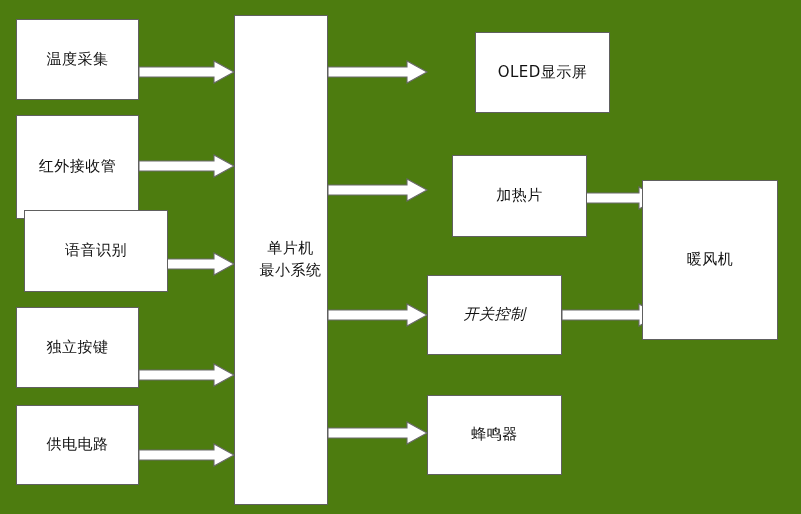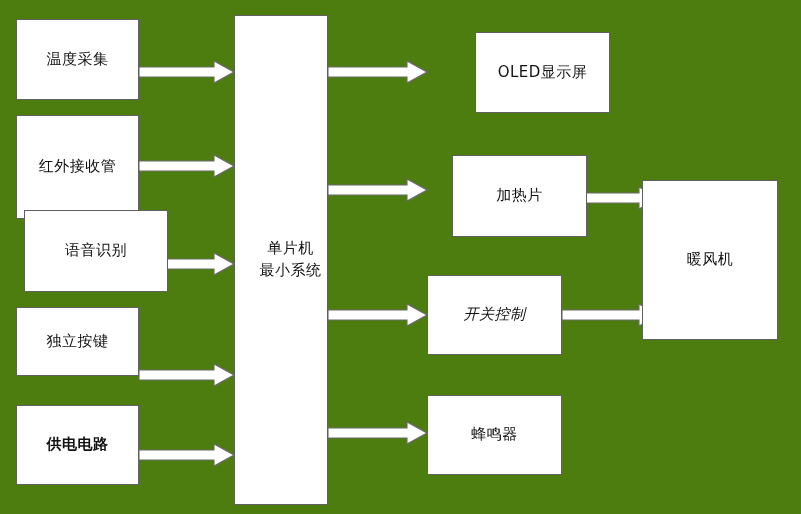--- a/index.html
+++ b/index.html
@@ -70,24 +70,24 @@
   <div id="node-layer">
       <div class="node" style="left: 16px; top: 19px; width: 123px; height: 81px;">
         <span class="label">温度采集</span>
       </div>
       <div class="node" style="left: 16px; top: 115px; width: 123px; height: 104px;">
         <span class="label">红外接收管</span>
       </div>
       <div class="node" style="left: 24px; top: 210px; width: 144px; height: 82px;">
         <span class="label">语音识别</span>
       </div>
-      <div class="node" style="left: 16px; top: 307px; width: 123px; height: 69px;">
+      <div class="node" style="left: 16px; top: 307px; width: 123px; height: 81px;">
         <span class="label">独立按键</span>
       </div>
-      <div class="node" style="left: 16px; top: 405px; width: 123px; height: 80px; font-weight: bold;">
+      <div class="node" style="left: 16px; top: 405px; width: 123px; height: 80px;">
         <span class="label">供电电路</span>
       </div>
       <div class="node" style="left: 234px; top: 15px; width: 94px; height: 490px; padding-left: 19px;">
         <span class="label">单片机
 最小系统</span>
       </div>
       <div class="node" style="left: 427px; top: 32px; width: 135px; height: 81px; margin-left: 48px;">
         <span class="label">OLED显示屏</span>
       </div>
       <div class="node" style="left: 427px; top: 155px; width: 135px; height: 82px; margin-left: 25px;">

